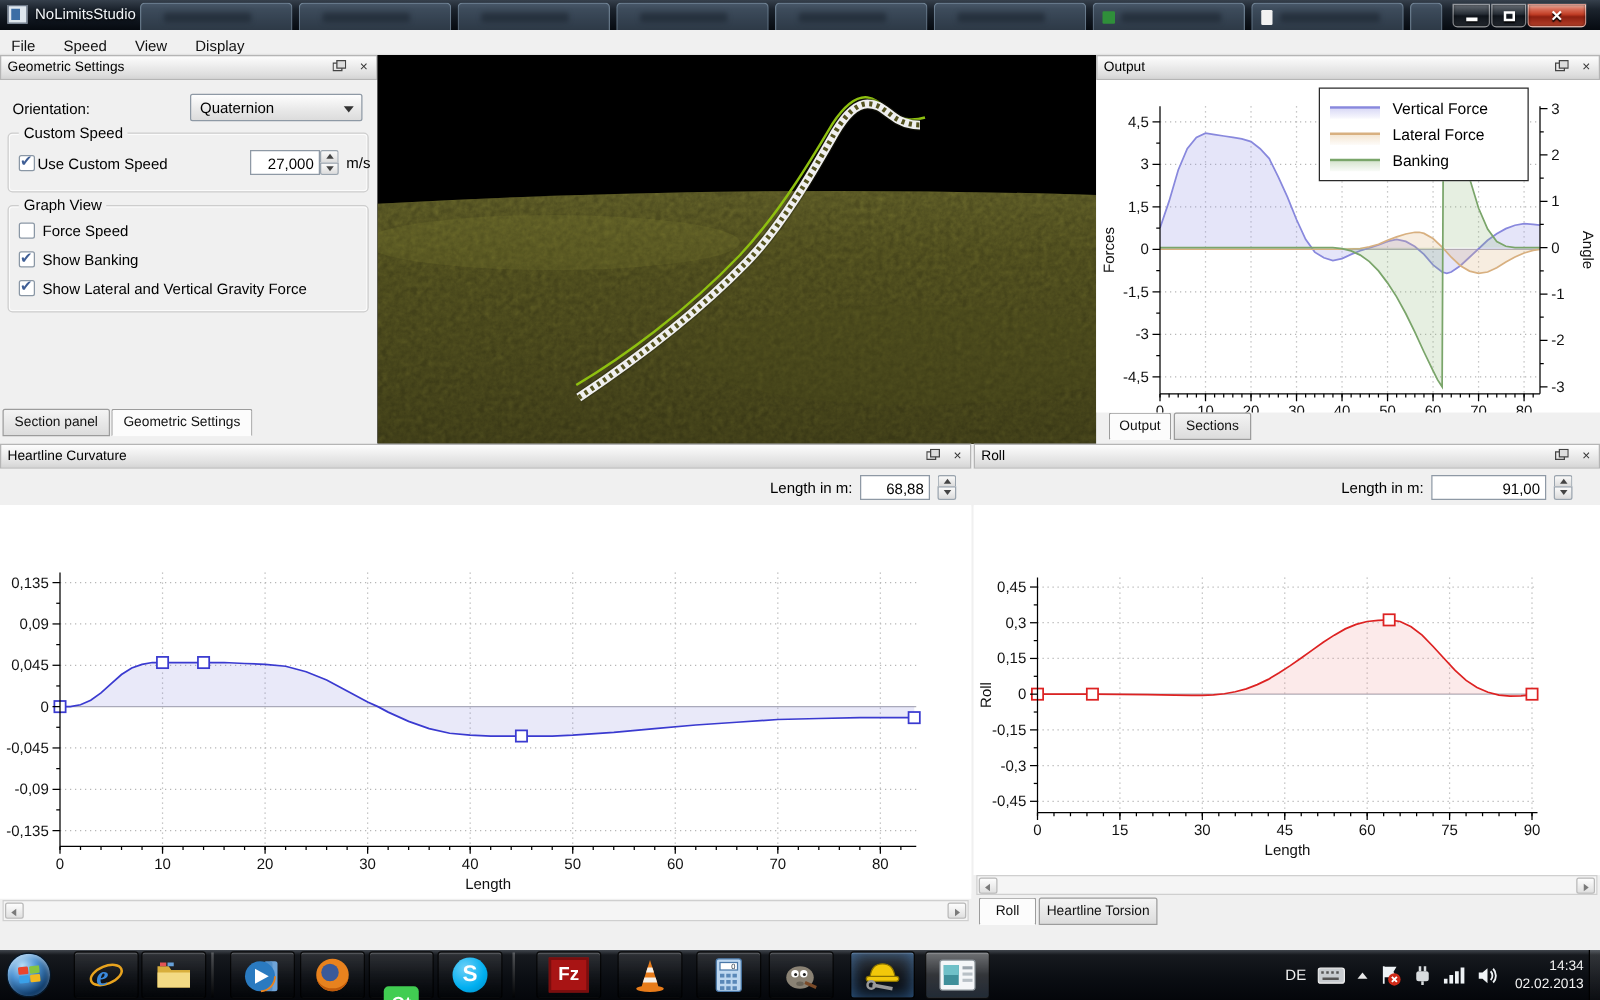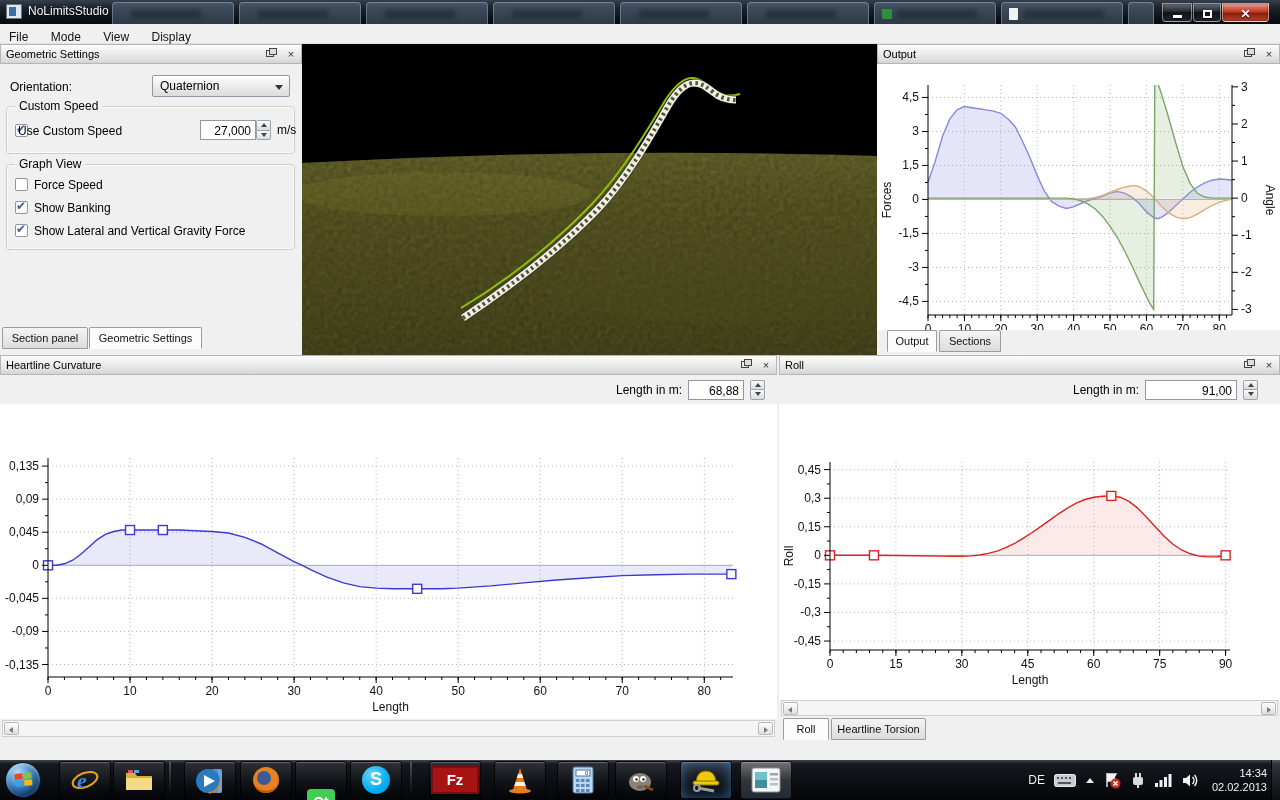--- a/index.html
+++ b/index.html
@@ -123,21 +123,21 @@
     background:radial-gradient(circle at 35% 28%, #b8dcf5 0%, #4e94d4 35%, #123f6e 70%, #0a2746 100%);
     border:1px solid #061626; box-shadow:inset 0 2px 4px rgba(255,255,255,0.5); }
   .flag { position:absolute; left:9px; top:10px; width:18px; height:15px; transform:rotate(-6deg);
     display:grid; grid-template-columns:8px 8px; grid-template-rows:6px 6px; gap:1px; }
   .q { border-radius:1px; }
   .q.r{background:#e8452e;} .q.g{background:#86c440;} .q.b{background:#3aa0e8;} .q.y{background:#f2b820;}
   .qticon { width:28px; height:28px; background:#41cd52; border-radius:4px; color:#fff; font-weight:bold;
     font-size:14px; text-align:center; line-height:27px;margin-top:46px; }
   .skicon { width:28px; height:28px; background:radial-gradient(circle at 35% 30%, #6cd0f8, #00aff0 60%, #0087c0);
     border-radius:50%; color:#fff; font-weight:bold; font-size:18px; text-align:center; line-height:27px; }
-  .fzicon { width:48px; height:28px; background:#a81414; border:2px solid #7a0e0e; color:#fff; font-weight:bold;
+  .fzicon { width:32px; height:28px; background:#a81414; border:2px solid #7a0e0e; color:#fff; font-weight:bold;
     font-size:15px; text-align:center; line-height:24px; }
 
   
   #tray { position:absolute; left:1015px; top:760px; width:252px; height:40px; display:flex;
     align-items:center; justify-content:flex-end; gap:9px; color:#f2f2f2; }
   #tray-clock { text-align:right; font-size:11px; line-height:14px; margin-left:4px; }
   .tray-lang { font-size:12px; }
   #show-desktop { position:absolute; left:1271px; top:760px; width:9px; height:40px;
     background:linear-gradient(rgba(255,255,255,0.12),rgba(255,255,255,0.03)); border-left:1px solid #000; }
 </style>
@@ -176,21 +176,21 @@
       <div class="ic-inner"></div>
     </div>
   <div id="window-title" class="abs">NoLimitsStudio</div>
   <div id="btn-min" class="winbtn"><span class="glyph-min"></span></div>
   <div id="btn-max" class="winbtn"><span class="glyph-max"></span></div>
   <div id="btn-close" class="winbtn"><span class="glyph-close">✕</span></div>
 </div>
 
 <div id="menubar" class="abs">
   <span class="menu-item">File</span>
-  <span class="menu-item">Mode</span>
+  <span class="menu-item">Speed</span>
   <span class="menu-item">View</span>
   <span class="menu-item">Display</span>
 </div>
 
 <div id="left-dock" class="abs">
   <div class="dock-header" style="left:0;top:0;width:302px">
     <span>Geometric Settings</span>
     <span class="hdr-btns">
       <span class="hdr-btn">
         <svg width="11" height="10">
@@ -205,21 +205,21 @@
   <div class="lbl" style="left:10px;top:36px">Orientation:</div>
   <div class="combo" style="left:152px;top:31px;width:138px">
     <span>Quaternion</span>
     <span class="combo-arrow"></span>
   </div>
 
   <div class="groupbox" style="left:6px;top:62px;width:289px;height:48px">
     <span class="group-legend">Custom Speed</span>
   </div>
   <span class="cb checked" style="left:15px;top:80px"></span>
-  <span class="cb-label" style="left:18px;top:80px">Use Custom Speed</span>
+  <span class="cb-label" style="left:30px;top:80px">Use Custom Speed</span>
   <div class="spin-field" style="left:200px;top:76px;width:56px">27,000</div>
   <div class="spin-btns" style="left:256px;top:76px">
     <div class="spin-btn up">
         <span class="tri-up"></span>
       </div>
     <div class="spin-btn down">
         <span class="tri-down"></span>
       </div>
   </div>
   <span class="lbl" style="left:277px;top:79px">m/s</span>
@@ -409,20 +409,34 @@
         <text x="364" y="175.24193548387098" text-anchor="start">-1</text>
         <line x1="355" y1="189.79032258064515" x2="358" y2="189.79032258064515" stroke="#000"></line>
         <line x1="355" y1="208.33870967741936" x2="361" y2="208.33870967741936" stroke="#000"></line>
         <text x="364" y="212.33870967741936" text-anchor="start">-2</text>
         <line x1="355" y1="226.88709677419357" x2="358" y2="226.88709677419357" stroke="#000"></line>
         <line x1="355" y1="245.43548387096777" x2="361" y2="245.43548387096777" stroke="#000"></line>
         <text x="364" y="249.43548387096777" text-anchor="start">-3</text>
         <text x="14" y="136" text-anchor="middle" transform="rotate(-90 14 136)">Forces</text>
         <text x="389" y="136" text-anchor="middle" transform="rotate(90 389 136)">Angle</text>
       </svg></div>
+  <div id="legend">
+    <div class="lrow">
+        <span class="sw sw0"></span>
+        <span class="ltext">Vertical Force</span>
+      </div>
+    <div class="lrow">
+        <span class="sw sw1"></span>
+        <span class="ltext">Lateral Force</span>
+      </div>
+    <div class="lrow">
+        <span class="sw sw2"></span>
+        <span class="ltext">Banking</span>
+      </div>
+  </div>
   <div class="tabbar-tab active" style="left:10px;top:286px;width:50px">Output</div>
   <div class="tabbar-tab" style="left:62px;top:286px;width:62px">Sections</div>
 </div>
 
 <div id="hl-dock" class="abs">
   <div class="dock-header" style="left:0;top:0;width:777px">
     <span>Heartline Curvature</span>
     <span class="hdr-btns">
       <span class="hdr-btn">
         <svg width="11" height="10">

